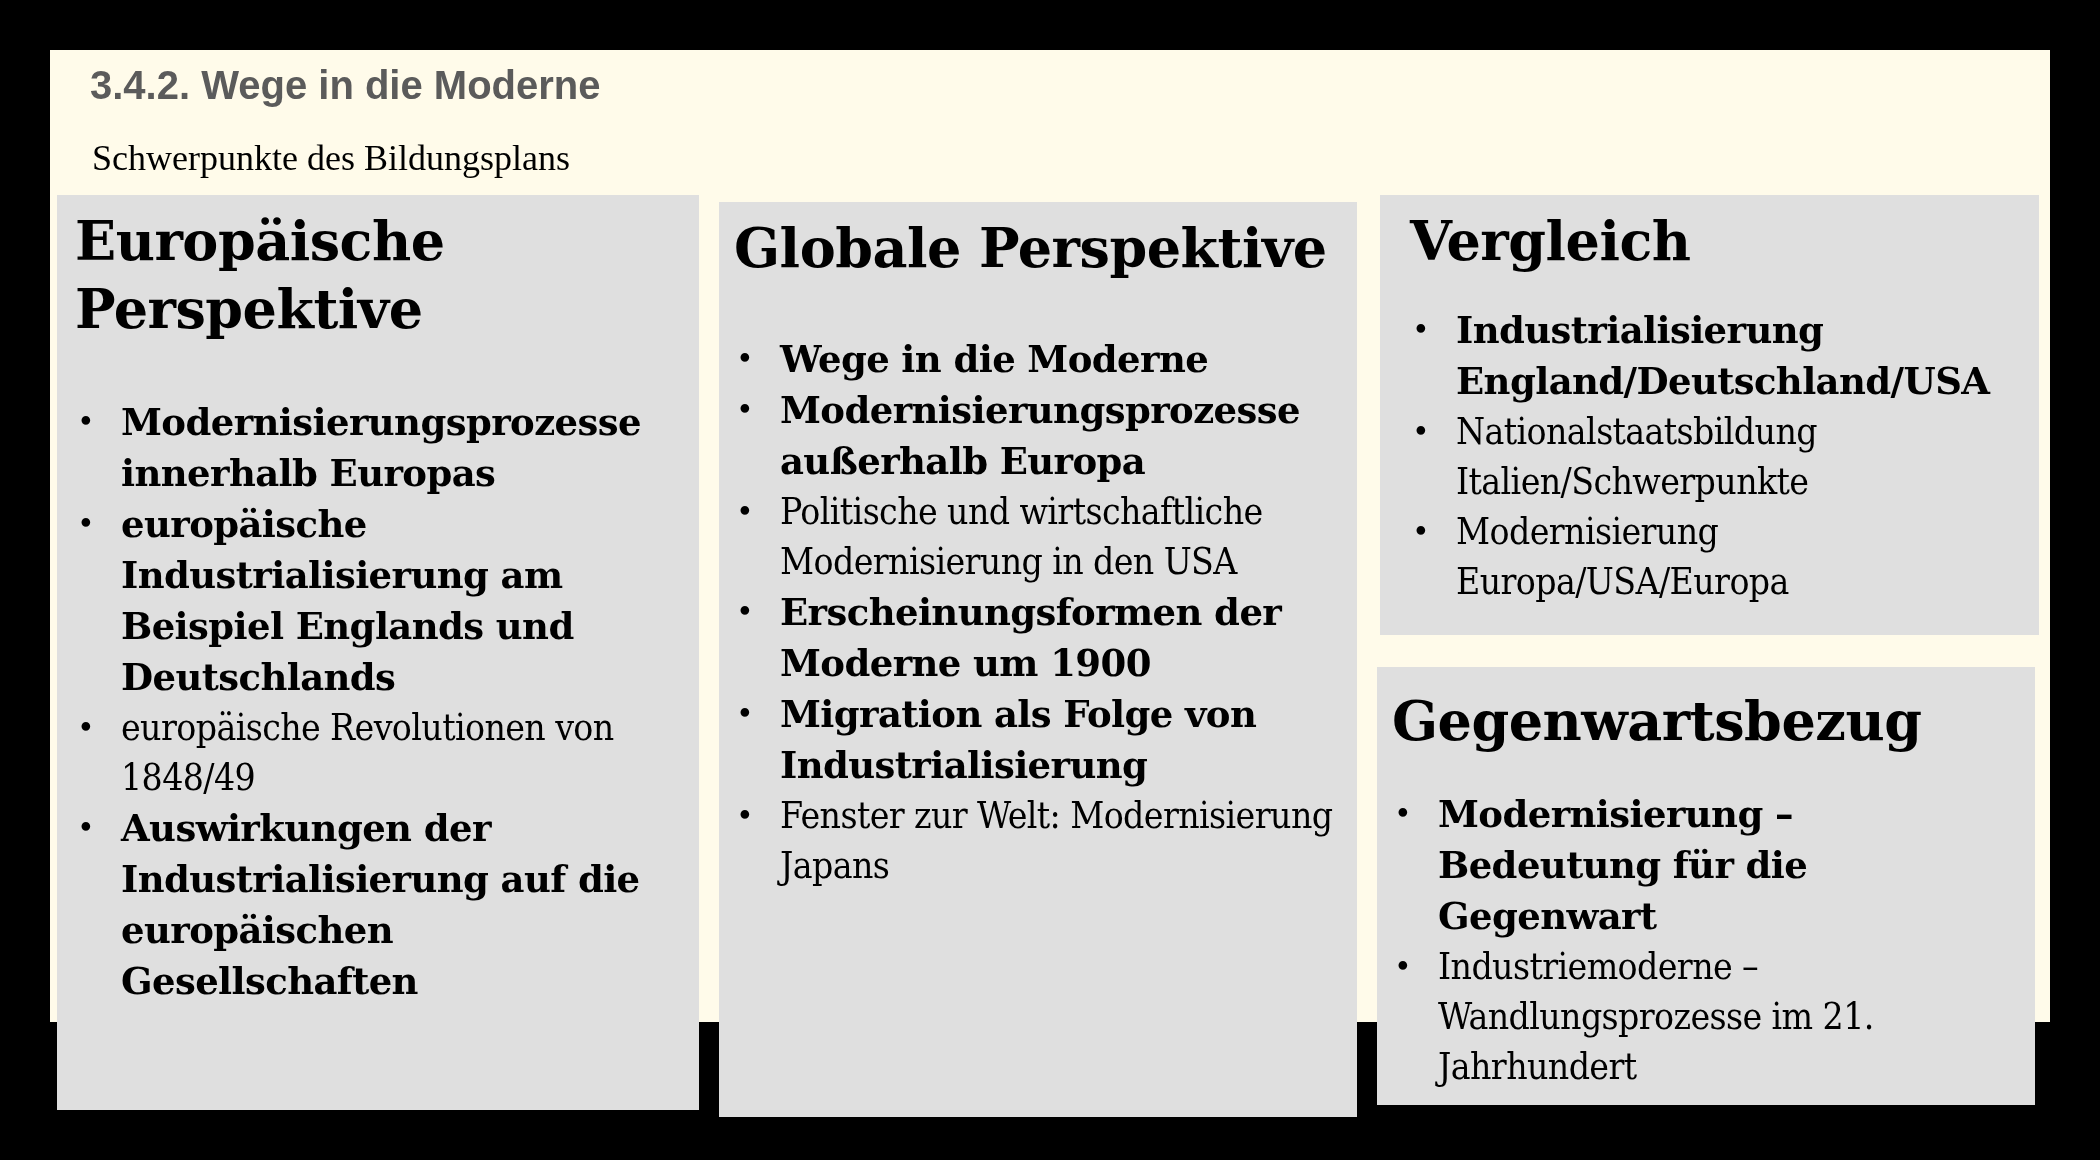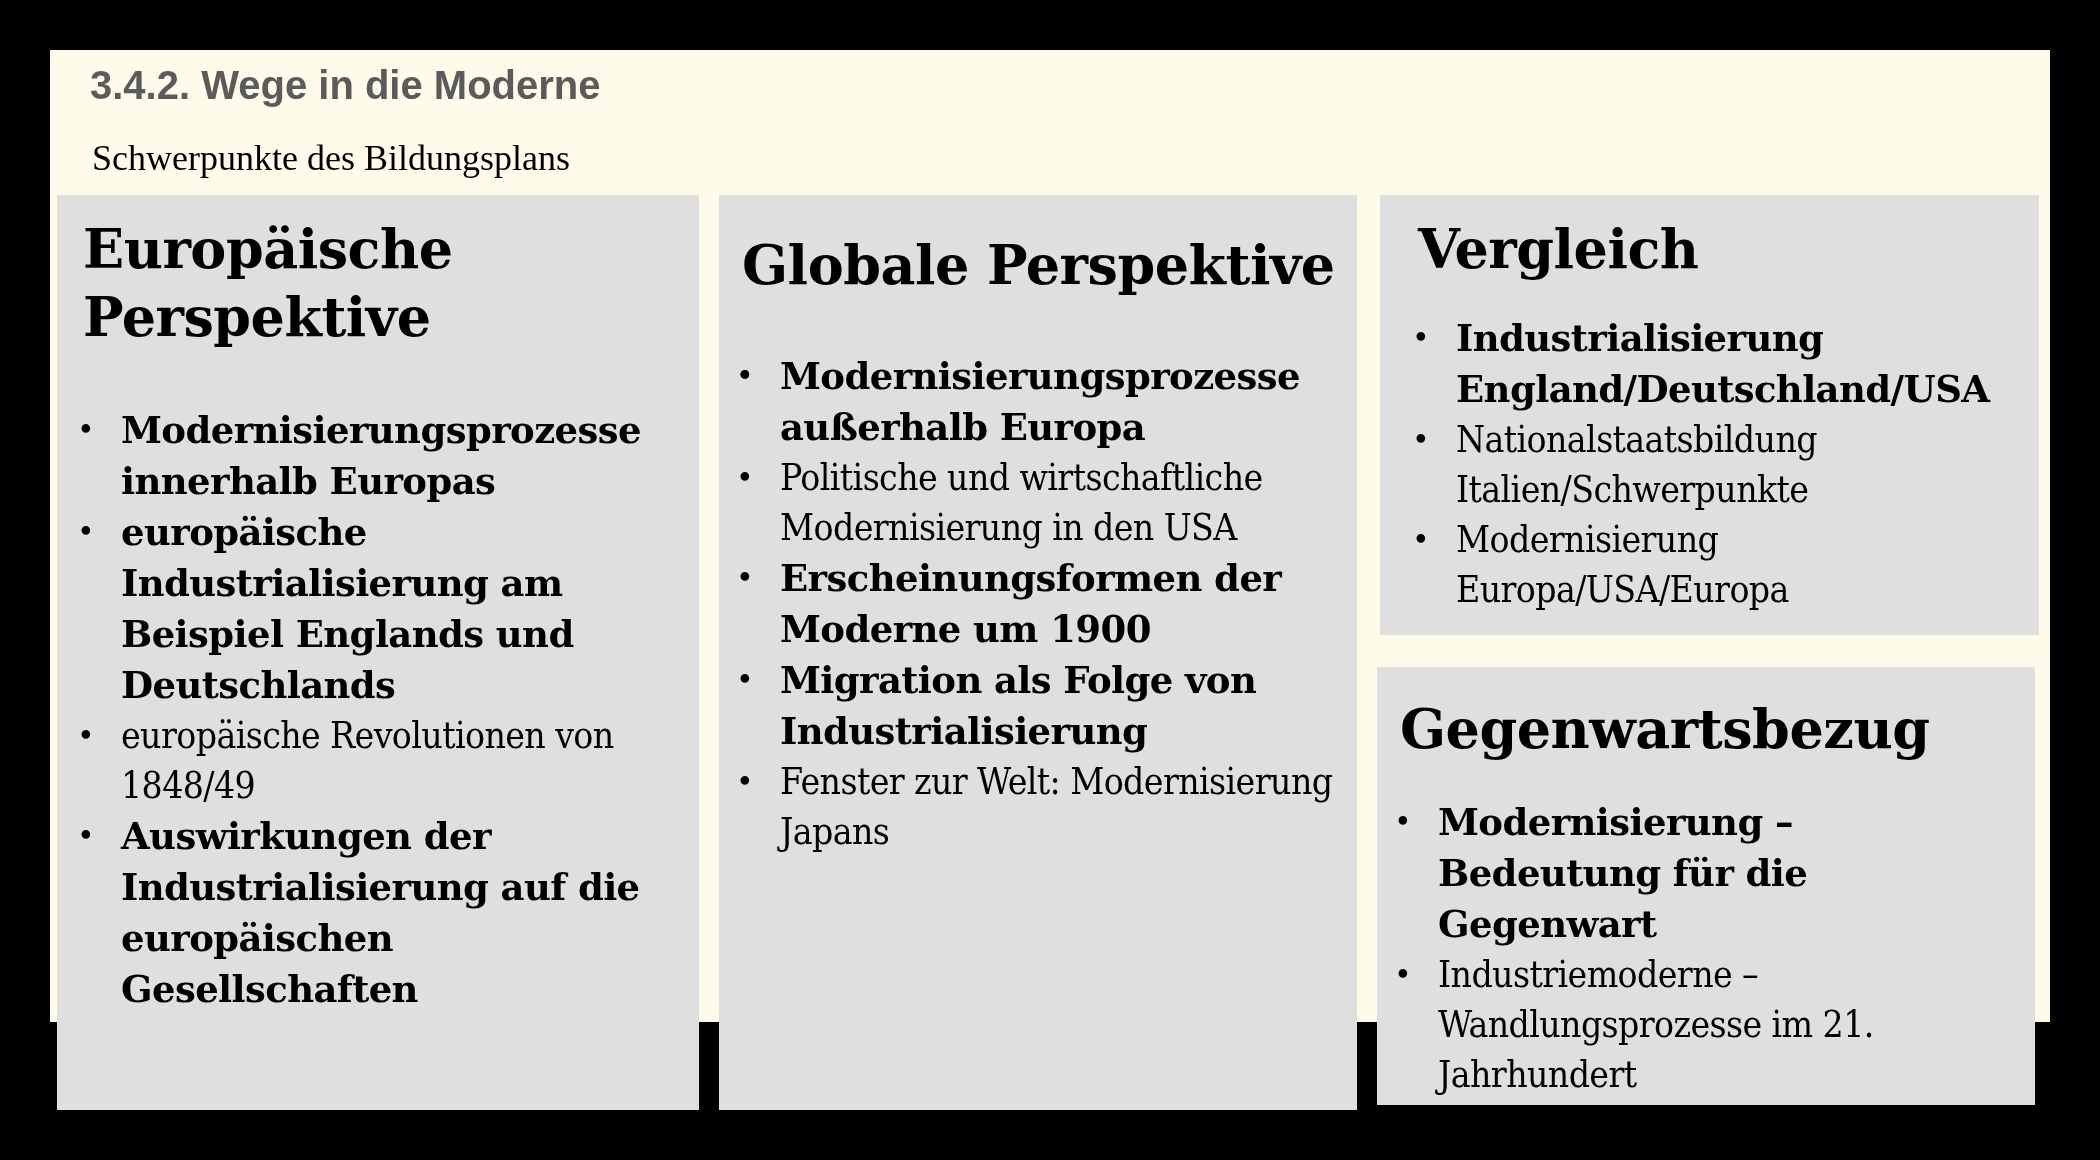--- a/index.html
+++ b/index.html
@@ -45,21 +45,21 @@
     color: #000;
     white-space: nowrap;
   }
   .panel {
     position: absolute;
     background: #dfdfdf;
     box-sizing: border-box;
     overflow: hidden;
   }
   .panel-heading {
-    margin: 8px;
+    margin: 0;
     font-family: "DejaVu Serif", "Liberation Serif", serif;
     font-weight: bold;
     font-size: 54px;
     line-height: 68px;
     color: #000;
     letter-spacing: -0.5px;
   }
   .panel ul {
     list-style: none;
     margin: 0;
@@ -91,22 +91,22 @@
   }
 
   
   #panel-europe {
     left: 7px; top: 145px; width: 642px; height: 915px;
     padding: 12px 10px 0 18px;
   }
   #panel-europe ul { margin-top: 54px; }
 
   #panel-global {
-    left: 669px; top: 145px; width: 638px; height: 915px;
-    padding: 28px 10px 0 15px;
+    left: 669px; top: 152px; width: 638px; height: 915px;
+    padding: 12px 10px 0 15px;
   }
   #panel-global ul { margin-top: 52px; }
 
   #panel-compare {
     left: 1330px; top: 145px; width: 659px; height: 440px;
     padding: 12px 8px 0 30px;
   }
   #panel-compare ul { margin-top: 30px; }
 
   #panel-present {
@@ -145,20 +145,21 @@
         <span class="text">Auswirkungen der Industrialisierung auf die europäischen Gesellschaften</span>
       </li>
     </ul>
   </section>
 
   <section class="panel" id="panel-global">
     <h2 class="panel-heading">Globale Perspektive</h2>
     <ul>
       <li class="bold">
         <span class="bullet">•</span>
+        <span class="text">Wege in die Moderne</span>
       </li>
       <li class="bold">
         <span class="bullet">•</span>
         <span class="text">Modernisierungsprozesse außerhalb Europa</span>
       </li>
       <li class="regular">
         <span class="bullet">•</span>
         <span class="text">Politische und wirtschaftliche Modernisierung in den USA</span>
       </li>
       <li class="bold">

